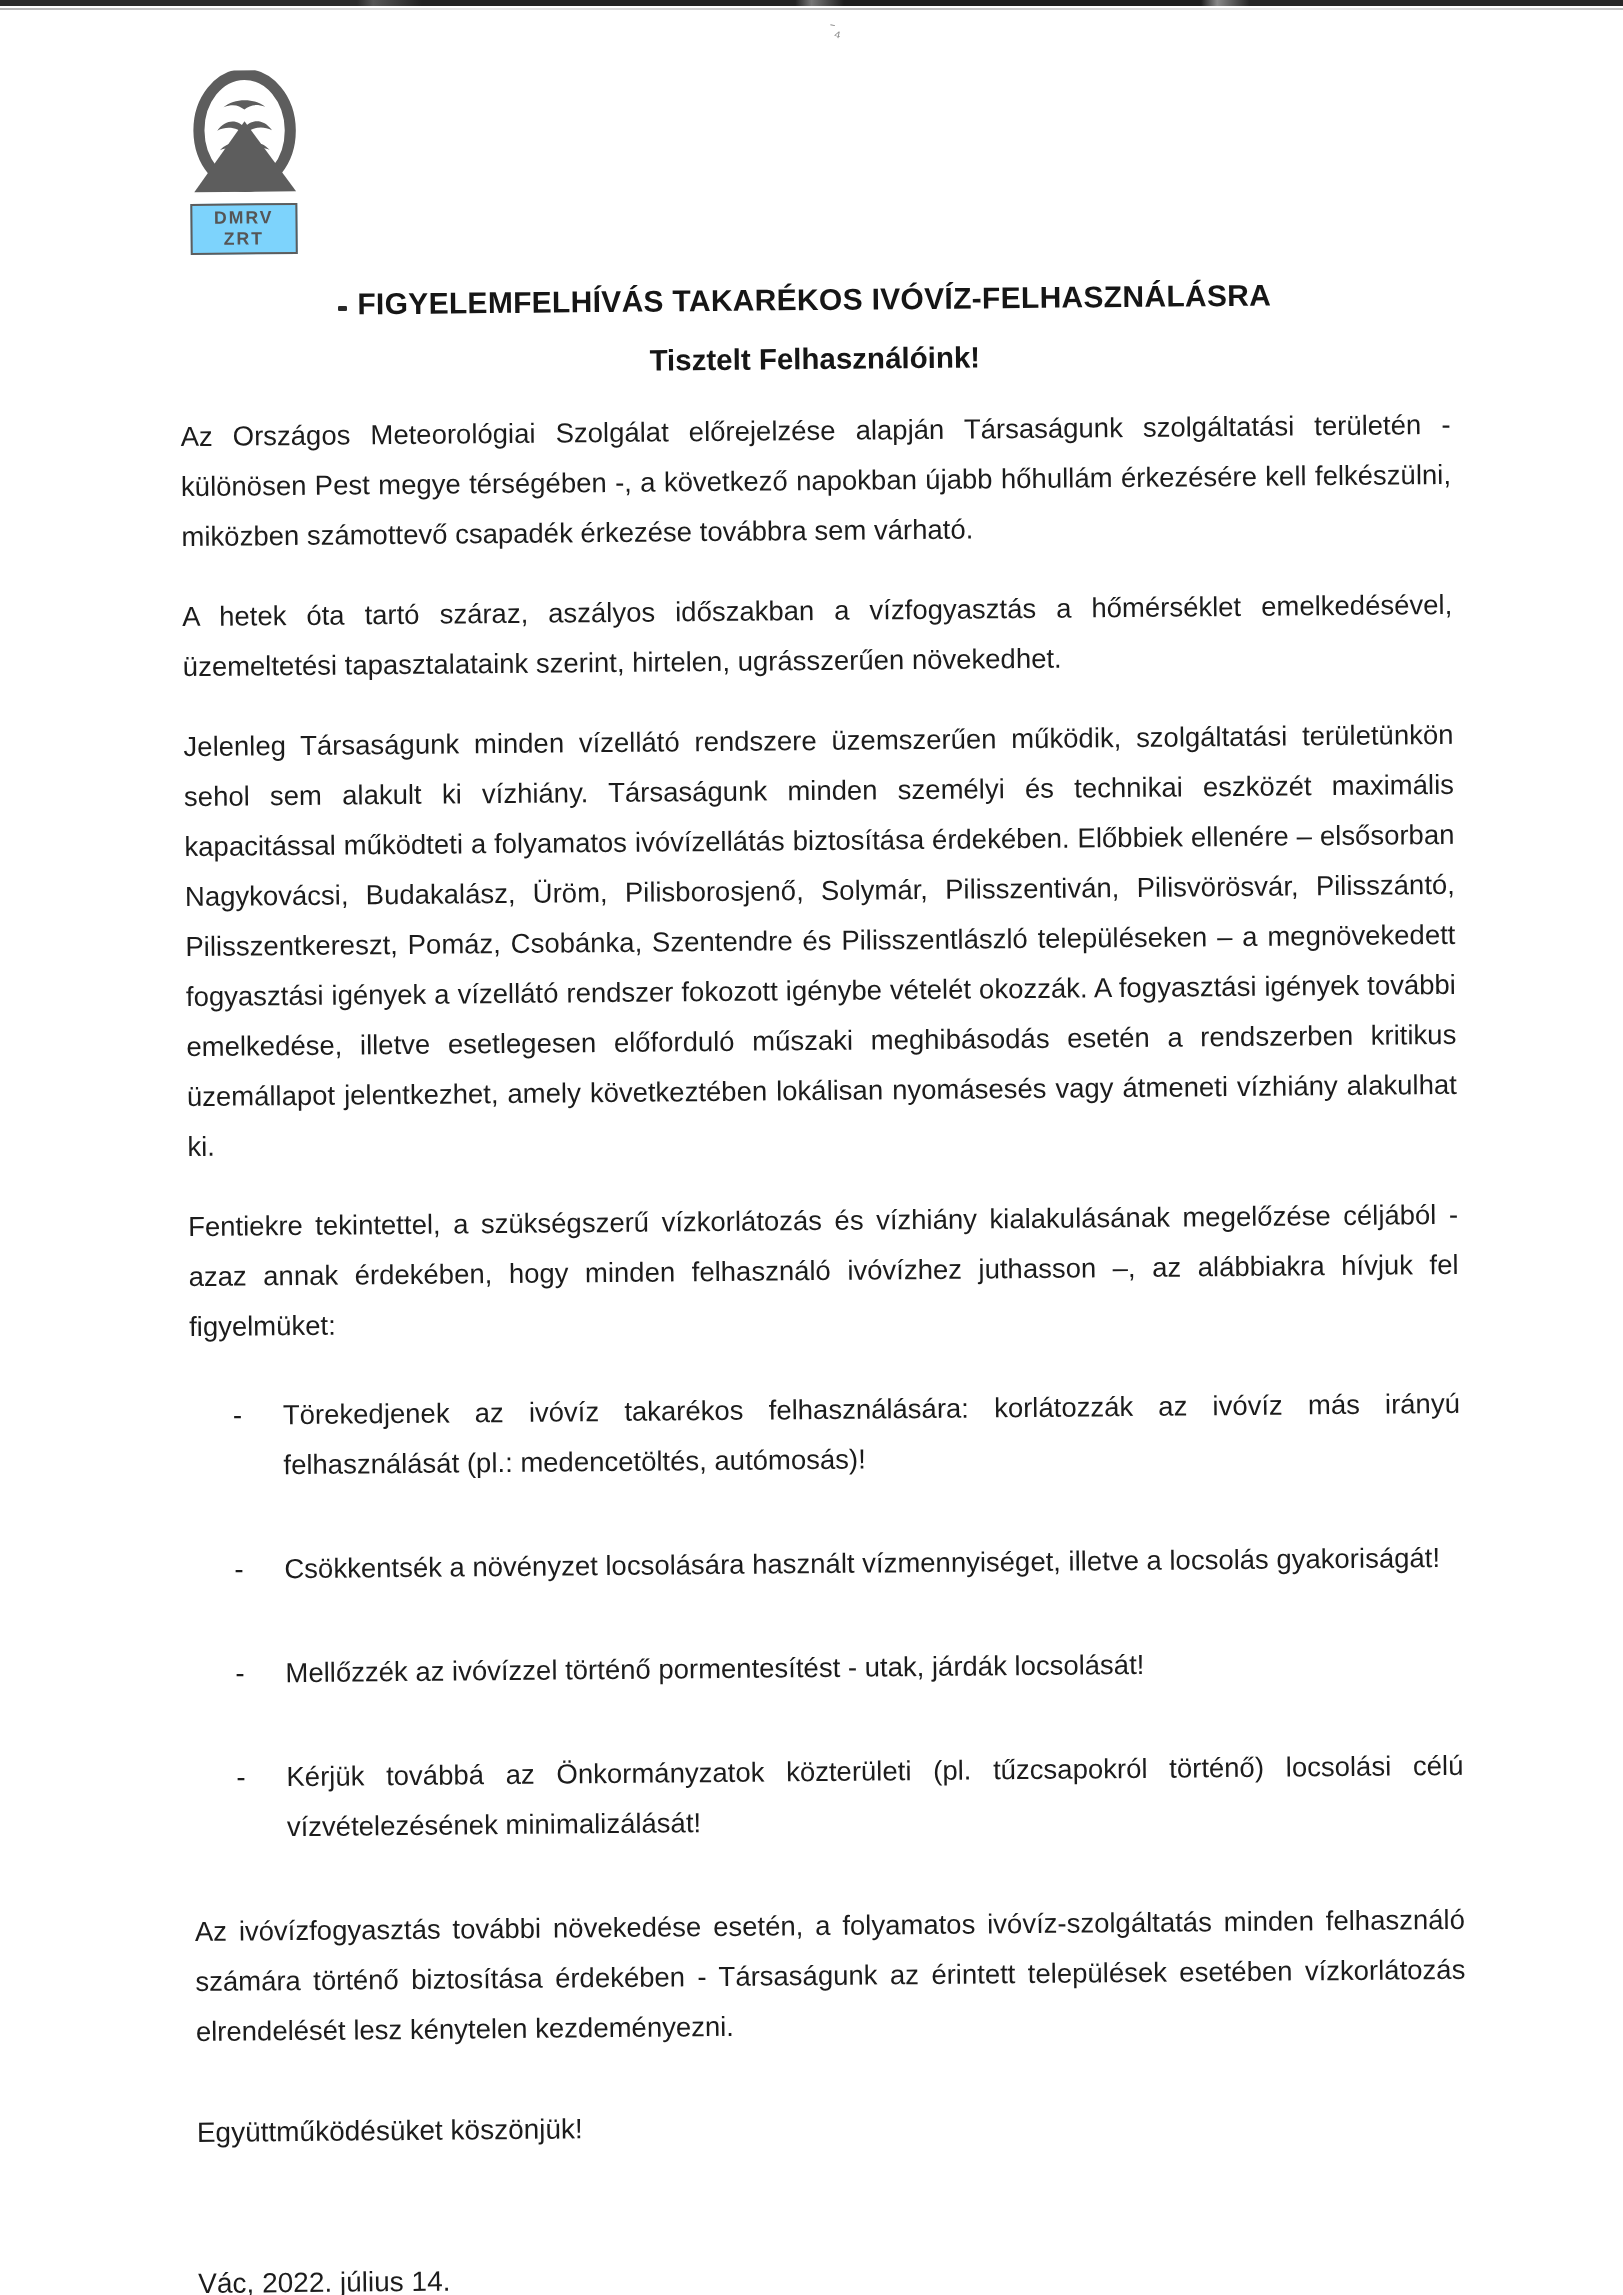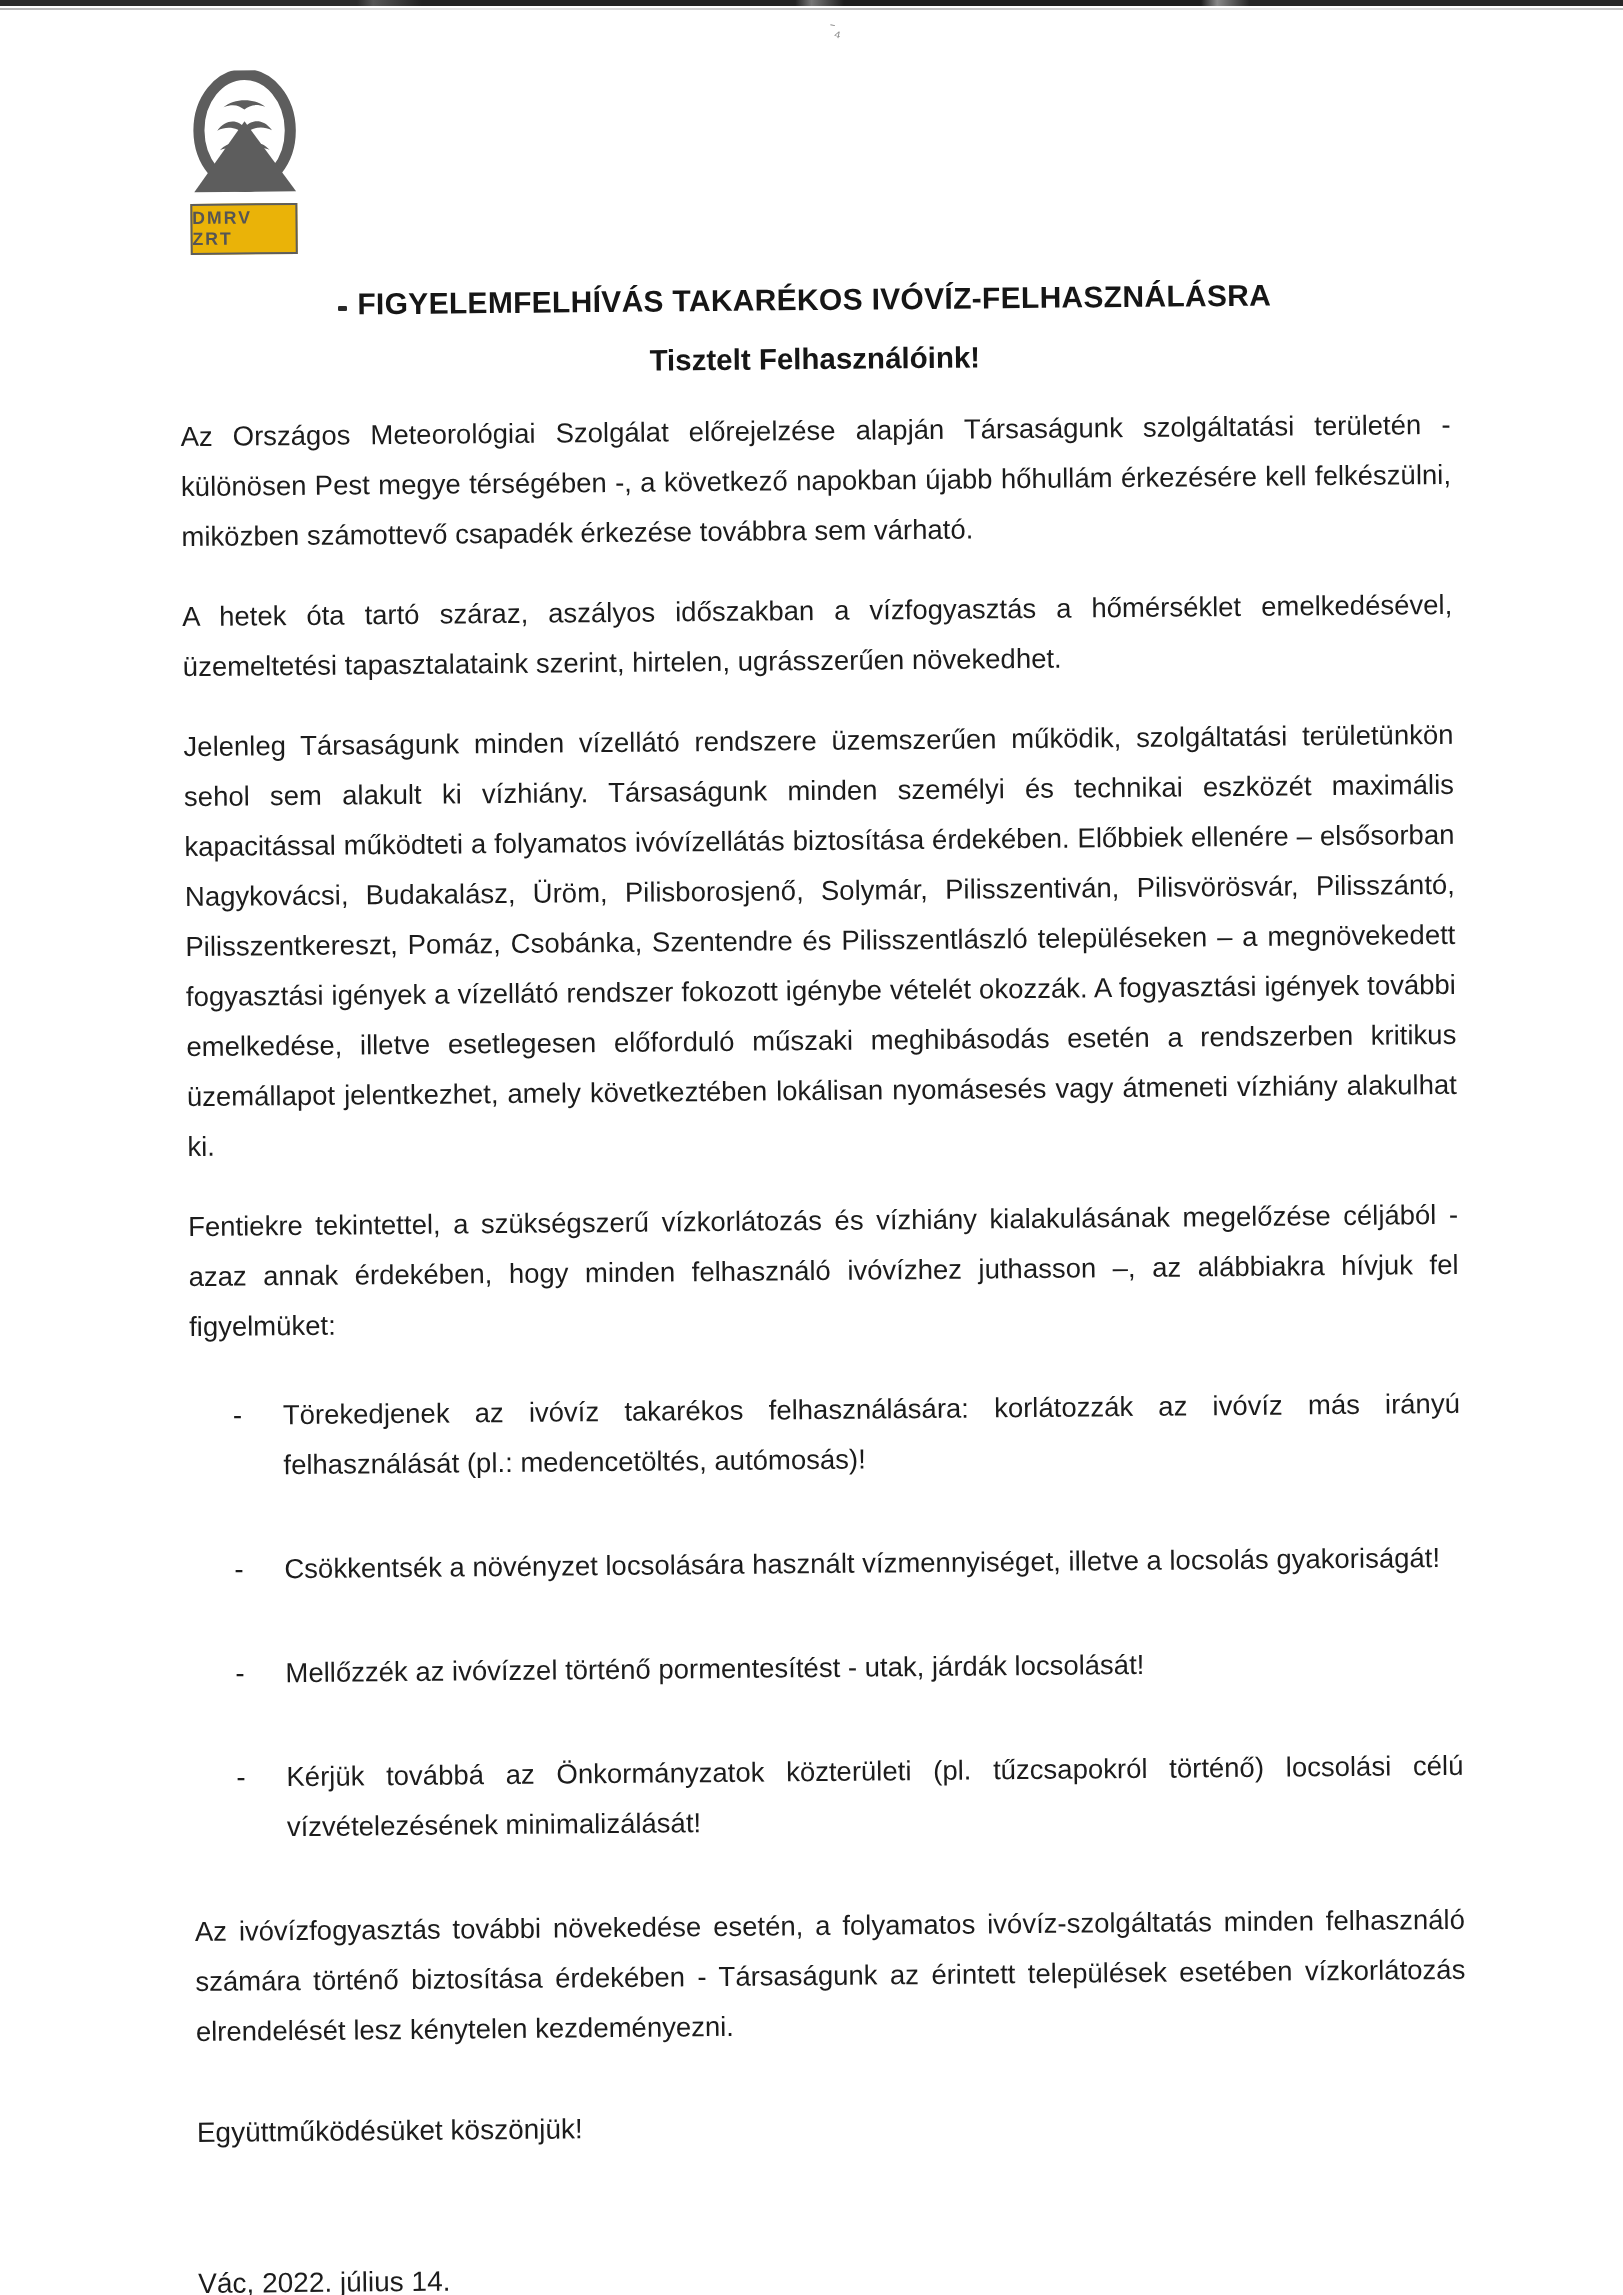--- a/index.html
+++ b/index.html
@@ -39,22 +39,22 @@
     position: absolute; left: 177px; top: 65px; width: 1270px;
     transform: rotate(-0.55deg);
     transform-origin: 50% 0;
   }
 
   
   .logo-block { width: 115px; margin-left: 11.8px; }
   .logo-emblem { display: block; }
   .logo-label-box {
     margin-top: -3.9px; width: 103px;
-    border: 2.6px solid #5d5d5d; background: #eab308;
-    text-align: left; padding: 2px 0 2.6px 0;
+    border: 2.6px solid #5d5d5d; background: #7dd3fc;
+    text-align: center; padding: 2px 0 2.6px 0;
   }
   .logo-label {
     font-weight: bold; font-size: 17.7px; letter-spacing: 2px; color: #555;
   }
 
   
   .title {
     margin-top: 34px;
     text-align: center;
     font-weight: bold; font-size: 30px; letter-spacing: 0.3px;

